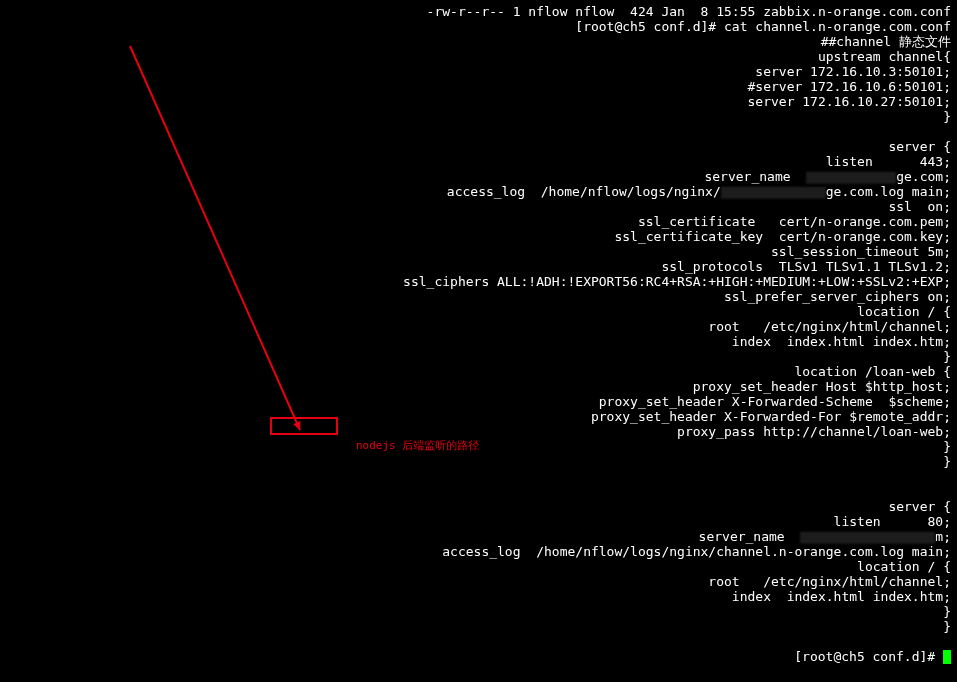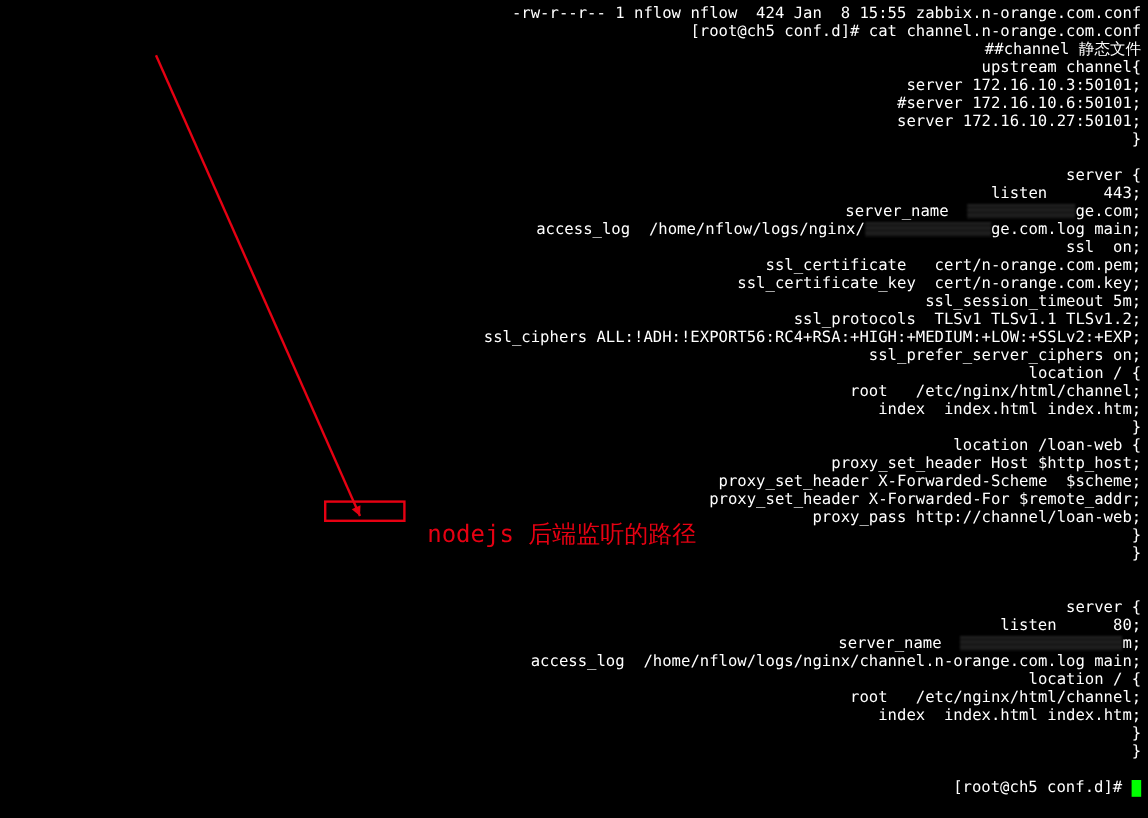--- a/index.html
+++ b/index.html
@@ -56,21 +56,21 @@
   }
   .box-highlight {
     position: absolute;
     border: 2px solid #e60012;
     pointer-events: none;
     box-sizing: border-box;
   }
   .annot {
     position: absolute;
     font-family: inherit;
-    font-size: 20px;
+    font-size: 11px;
     color: #e60012;
     pointer-events: none;
     white-space: nowrap;
   }
 </style>
 </head>
 <body>
 
 <div class="terminal">
   <pre id="term-pre"><span class="line"><span>-rw-r--r-- 1 nflow nflow  424 Jan  8 15:55 zabbix.n-orange.com.conf</span></span><span class="line"><span>[root@ch5 conf.d]# cat channel.n-orange.com.conf</span></span><span class="line"><span>##channel 静态文件</span></span><span class="line"><span>upstream channel{</span></span><span class="line"><span>    server 172.16.10.3:50101;</span></span><span class="line"><span>    #server 172.16.10.6:50101;</span></span><span class="line"><span>    server 172.16.10.27:50101;</span></span><span class="line"><span>}</span></span><span class="line"><span> </span></span><span class="line"><span>server {</span></span><span class="line"><span>    listen      443;</span></span><span class="line"><span>    server_name  </span><span class="redacted" style="width: 90px;"></span><span>ge.com;</span></span><span class="line"><span>    access_log  /home/nflow/logs/nginx/</span><span class="redacted" style="width: 105px;"></span><span>ge.com.log main;</span></span><span class="line"><span>    ssl  on;</span></span><span class="line"><span>    ssl_certificate   cert/n-orange.com.pem;</span></span><span class="line"><span>    ssl_certificate_key  cert/n-orange.com.key;</span></span><span class="line"><span>    ssl_session_timeout 5m;</span></span><span class="line"><span>    ssl_protocols  TLSv1 TLSv1.1 TLSv1.2;</span></span><span class="line"><span>    ssl_ciphers ALL:!ADH:!EXPORT56:RC4+RSA:+HIGH:+MEDIUM:+LOW:+SSLv2:+EXP;</span></span><span class="line"><span>    ssl_prefer_server_ciphers on;</span></span><span class="line"><span>    location / {</span></span><span class="line"><span>        root   /etc/nginx/html/channel;</span></span><span class="line"><span>        index  index.html index.htm;</span></span><span class="line"><span>    }</span></span><span class="line"><span>     location /loan-web {</span></span><span class="line"><span>            proxy_set_header Host $http_host;</span></span><span class="line"><span>            proxy_set_header X-Forwarded-Scheme  $scheme;</span></span><span class="line"><span>            proxy_set_header X-Forwarded-For $remote_addr;</span></span><span class="line"><span>            proxy_pass http://channel/loan-web;</span></span><span class="line"><span>        }</span></span><span class="line"><span>  }</span></span><span class="line"><span> </span></span><span class="line"><span> </span></span><span class="line"><span>server {</span></span><span class="line"><span>    listen      80;</span></span><span class="line"><span>    server_name  </span><span class="redacted" style="width: 135px;"></span><span>m;</span></span><span class="line"><span>    access_log  /home/nflow/logs/nginx/channel.n-orange.com.log main;</span></span><span class="line"><span>    location / {</span></span><span class="line"><span>        root   /etc/nginx/html/channel;</span></span><span class="line"><span>        index  index.html index.htm;</span></span><span class="line"><span>    }</span></span><span class="line"><span>  }</span></span><span class="line"><span> </span></span><span class="line"><span>[root@ch5 conf.d]# </span><span class="cursor"></span></span></pre>

